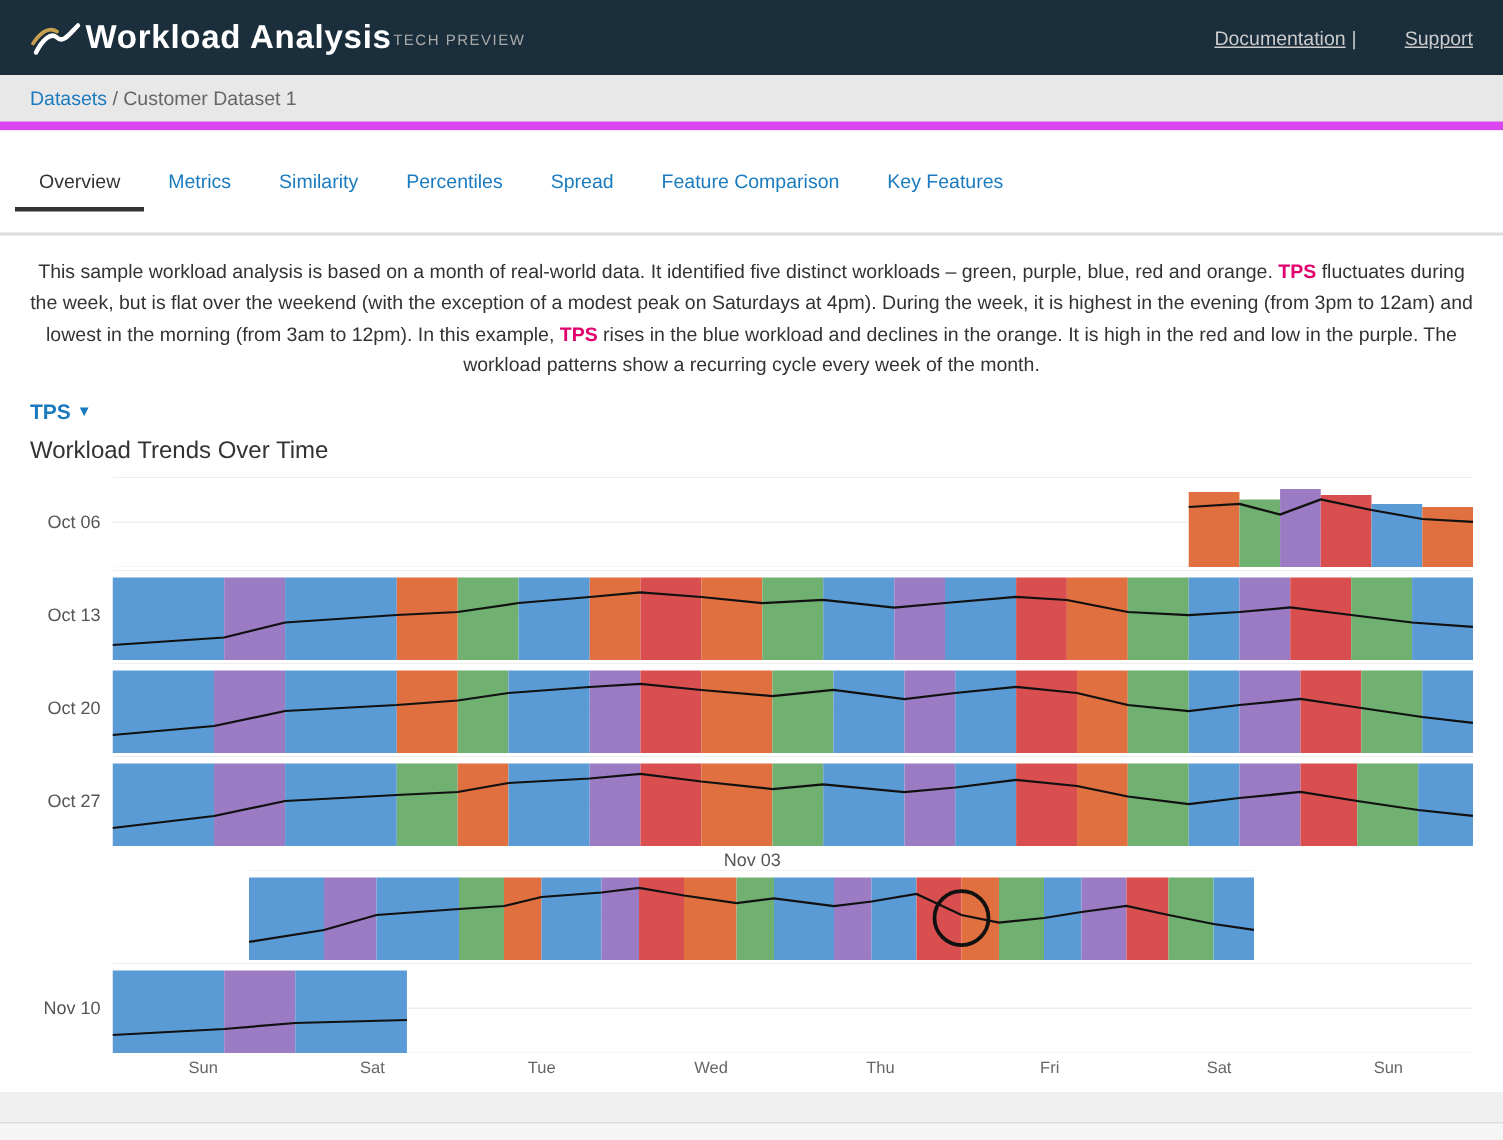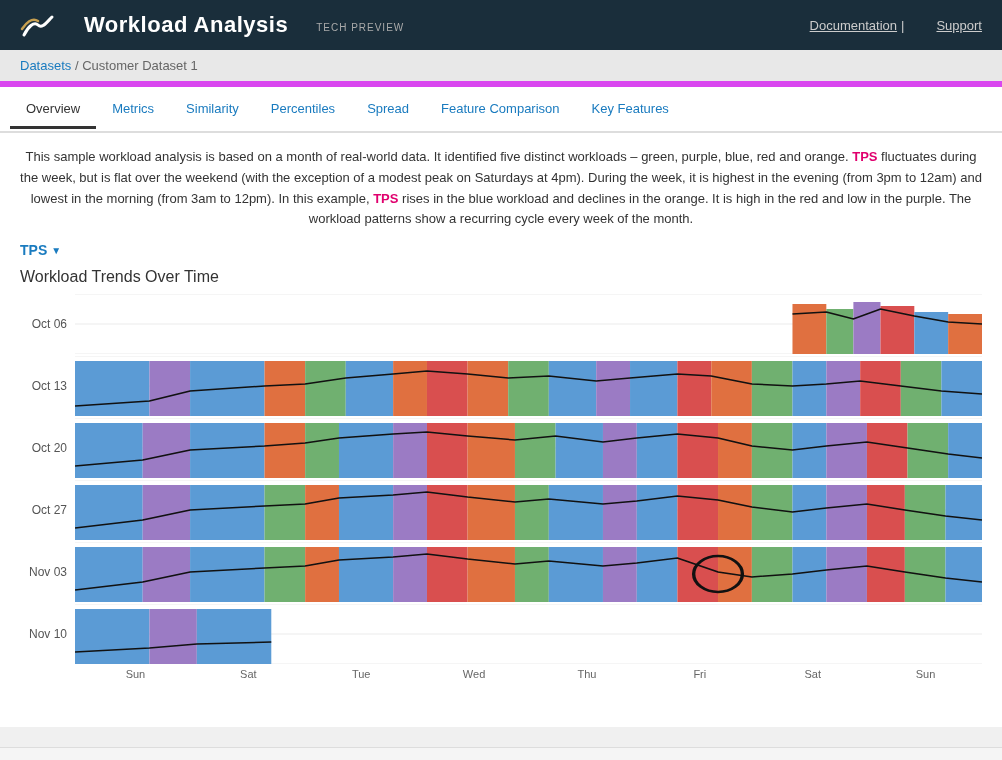--- a/index.html
+++ b/index.html
@@ -8,21 +8,21 @@
     
     .header {
       background: #1a2e3b;
       color: white;
       padding: 0 20px;
       height: 50px;
       display: flex;
       align-items: center;
       justify-content: space-between;
     }
-    .header-left { display: flex; align-items: center; gap: 28px; }
+    .header-left { display: flex; align-items: center; gap: 1px; }
     .logo { display: flex; align-items: center; gap: 8px; }
     .logo-icon { width: 36px; height: 36px; }
     .app-title { font-size: 22px; font-weight: bold; color: white; letter-spacing: 0.5px; }
     .tech-preview { font-size: 10px; color: #aaa; letter-spacing: 1px; margin-top: 4px; }
     .header-right { display: flex; align-items: center; gap: 4px; font-size: 13px; }
     .header-link { color: #ccc; text-decoration: underline; cursor: pointer; padding-left: 28px; }
     .header-sep { color: #ccc; }
 
     
     .breadcrumb {
@@ -38,21 +38,21 @@
     .main-container {
       background: white;
       margin: 0;
       min-height: 640px;
     }
 
     
     .tabs {
       display: flex;
       border-bottom: 2px solid #ddd;
-      padding: 4px 10px;
+      padding: 16px 10px;
       background: white;
     }
     .tab {
       padding: 10px 16px;
       cursor: pointer;
       font-size: 13px;
       color: #1a7bbf;
       border-bottom: 3px solid transparent;
       margin-bottom: -2px;
       text-decoration: none;
@@ -348,21 +348,21 @@
                 <rect x="530" y="5" width="25" height="55" fill="#5b9bd5"></rect>
                 <rect x="555" y="5" width="30" height="55" fill="#9b7bc4"></rect>
                 <rect x="585" y="5" width="28" height="55" fill="#d94f4f"></rect>
                 <rect x="613" y="5" width="30" height="55" fill="#70b070"></rect>
                 <rect x="643" y="5" width="27" height="55" fill="#5b9bd5"></rect>
                 <polyline points="0,48 50,40 85,30 140,26 170,24 195,18 235,15 260,12 290,17 325,22 350,19 390,24 415,21 445,16 475,20 500,27 530,32 555,28 585,24 613,30 643,36 670,40" stroke="#111" stroke-width="1.5" fill="none"></polyline>
               </svg>
             </div>
           </div>
 
-          <div class="chart-row" style="position:relative;">
+          <div class="chart-row" style="position:relative;flex-direction:column;">
             <div class="row-label">Nov 03</div>
             <div class="row-chart" style="position:relative;">
               <svg class="row-svg" viewBox="0 0 670 60" preserveAspectRatio="none">
                 <line x1="0" y1="0" x2="670" y2="0" stroke="#ddd" stroke-width="0.5"></line>
                 <line x1="0" y1="30" x2="670" y2="30" stroke="#ddd" stroke-width="0.5"></line>
                 <line x1="0" y1="60" x2="670" y2="60" stroke="#ddd" stroke-width="0.5"></line>
                 <rect x="0" y="5" width="50" height="55" fill="#5b9bd5"></rect>
                 <rect x="50" y="5" width="35" height="55" fill="#9b7bc4"></rect>
                 <rect x="85" y="5" width="55" height="55" fill="#5b9bd5"></rect>
                 <rect x="140" y="5" width="30" height="55" fill="#70b070"></rect>

